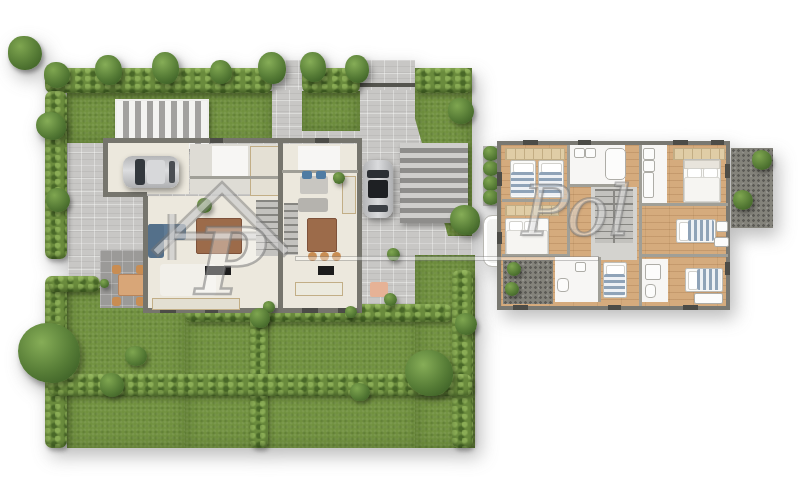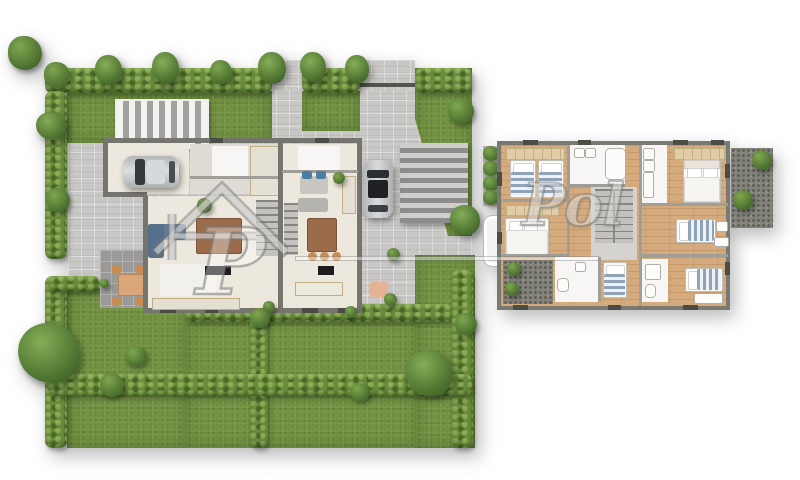--- a/index.html
+++ b/index.html
@@ -53,21 +53,21 @@
   .blk-h{background:repeating-linear-gradient(90deg,#8fa3b8 0 3px,#eef1f5 3px 6px);border-radius:2px;}
   .duvet{background:#f6f5f2;border:1px solid #d8d7d2;border-radius:2px;}
   
   .car{border-radius:9px;box-shadow:2px 3px 6px rgba(0,0,0,.4);}
   .car-h{background:linear-gradient(180deg,#b4b5b7,#dcdddf 45%,#aeafb1);}
   .car-v{background:linear-gradient(90deg,#b4b5b7,#dadbdd 50%,#aeafb1);}
   
   .wm{color:rgba(255,255,255,.42);-webkit-text-stroke:2px rgba(122,122,122,.55);
       text-shadow:1px 2px 2px rgba(60,60,60,.18);font-weight:700;white-space:nowrap;}
   .wm-tecno{font-size:60px;letter-spacing:9px;line-height:1;}
-  .wm-pol{font-family:"DejaVu Serif",serif;font-style:italic;font-weight:700;font-size:58px;line-height:1;
+  .wm-pol{font-family:"DejaVu Serif",serif;font-style:italic;font-weight:400;font-size:70px;line-height:1;
       -webkit-text-stroke:2px rgba(122,122,122,.5);}
   .wm-tag{font-size:25px;letter-spacing:5.5px;font-weight:400;
       -webkit-text-stroke:1.3px rgba(112,112,112,.6);}
   .wm-line{background:rgba(255,255,255,.4);box-shadow:0 0 0 1px rgba(120,120,120,.4);}
   .plan{filter:drop-shadow(5px 8px 9px rgba(80,80,80,.38));}
 </style>
 </head>
 <body>
 
 <div class="canvas">

